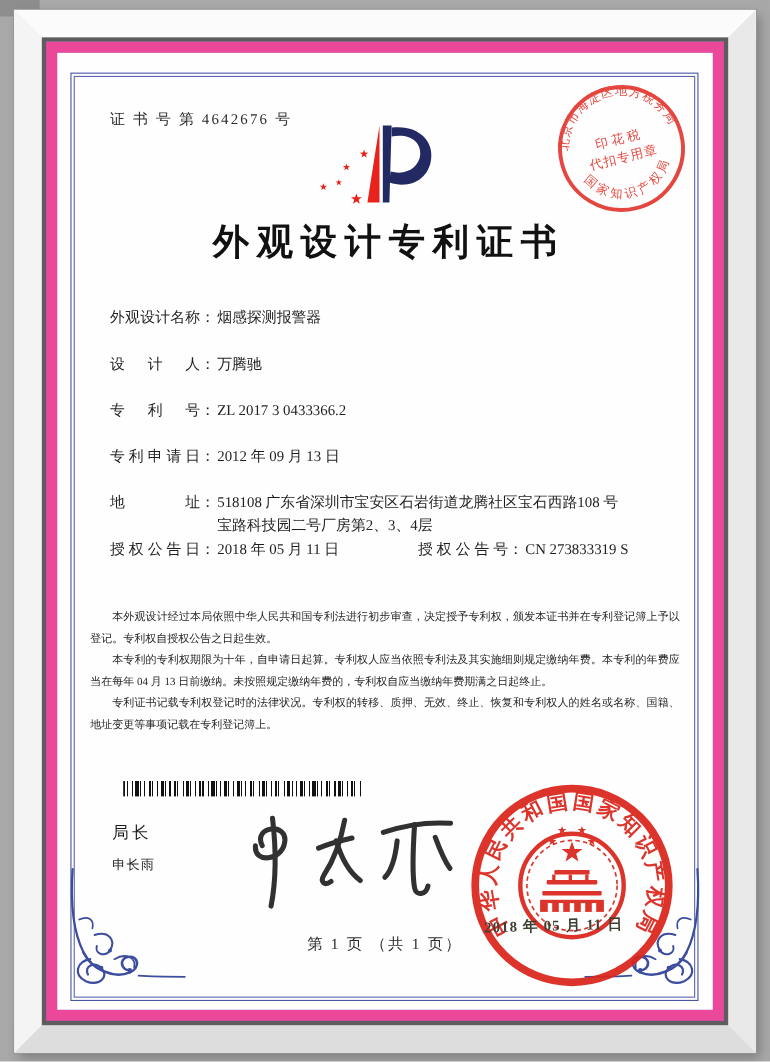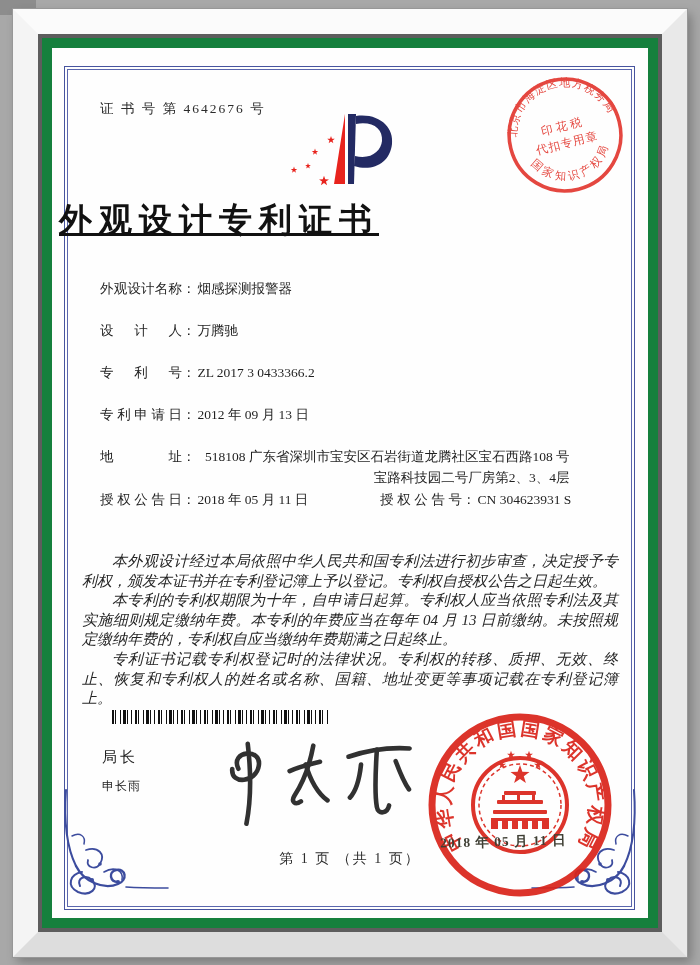--- a/index.html
+++ b/index.html
@@ -9,41 +9,41 @@
     font-family:"Liberation Serif","DejaVu Serif",serif;
   }
   .corner-tab{position:absolute;left:0;top:0;width:36px;height:15px;background:#8d8d8d;}
   
   .frame{
     position:absolute;left:13px;top:9px;width:674px;height:948px;box-sizing:border-box;
     border:25px solid;border-color:#fbfbfb #e9e9e9 #dddddd #f4f4f4;background:#fff;
     box-shadow:0 0 0 1px #979797, 4px 5px 10px rgba(0,0,0,.28), inset 0 0 0 1px #b5b5b5;
   }
   .edge{position:absolute;inset:0;border:4px solid #5d5d5d;}
-  .mat{position:absolute;inset:0;border:10px solid #15803d;background:#6d28d9;box-shadow:inset 1px 1px 3px rgba(0,0,0,.25);}
+  .mat{position:absolute;inset:0;border:10px solid #ec4899;background:#6d28d9;box-shadow:inset 1px 1px 3px rgba(0,0,0,.25);}
   .paper{position:absolute;inset:0;background:#fefefe;}
   
   .blue-border{position:absolute;left:12px;right:13px;top:18px;bottom:8px;border:1px solid #47549f;z-index:1;}
   .blue-border-inner{position:absolute;inset:2px;border:1px solid #5a66ad;}
   
   .cert-no{position:absolute;left:48px;top:52px;font-size:13.5px;letter-spacing:2px;color:#2b2b2b;z-index:3;}
   .logo{position:absolute;left:236px;top:58px;width:116px;height:92px;z-index:3;}
-  .title{position:absolute;left:0;right:0;top:150px;font-size:33px;font-weight:700;
-         letter-spacing:7px;padding-left:7px;color:#111;z-index:3;text-decoration:underline;}
+  .title{position:absolute;left:0;right:0;top:150px;text-align:center;font-size:33px;font-weight:700;
+         letter-spacing:7px;padding-left:7px;color:#111;z-index:3;}
   .fields{position:absolute;left:48px;top:230px;width:516px;z-index:3;font-size:13.5px;line-height:21px;color:#1f1f1f;}
   .frow{margin-bottom:21px;white-space:nowrap;}
   .frow.addr-row{margin-bottom:1px;white-space:normal;}
   .frow.last-row{position:relative;}
   .flabel{display:inline-block;width:82px;text-align:justify;text-align-last:justify;vertical-align:top;}
   .fcolon{vertical-align:top;}
-  .fvalue{padding-left:2px;vertical-align:top;text-align:right;}
+  .fvalue{padding-left:2px;vertical-align:top;}
   .fvalue.addr{display:inline-block;width:372px;word-break:break-all;white-space:normal;}
   .pair2{position:absolute;left:280px;top:0;white-space:nowrap;}
   .paras{position:absolute;left:30px;top:504px;width:536px;z-index:3;}
-  .paras p{margin:0;font-size:15px;line-height:19.6px;text-indent:2em;text-align:justify;color:#262626;font-style:italic;}
+  .paras p{margin:0;font-size:10px;line-height:19.6px;text-indent:2em;text-align:justify;color:#262626;}
   .barcode{
     position:absolute;left:60px;top:662px;width:218px;height:14px;z-index:3;
     background:repeating-linear-gradient(90deg,
       #111 0 2px,#fff 2px 3px,#111 3px 4px,#fff 4px 8px,#111 8px 9px,#fff 9px 11px,
       #111 11px 14px,#fff 14px 15px,#111 15px 16px,#fff 16px 19px,#111 19px 20px,#fff 20px 23px);
   }
   .signer-title{position:absolute;left:50px;top:700px;font-size:15px;letter-spacing:3px;color:#1d1d1d;z-index:3;}
   .signer-name{position:absolute;left:50px;top:730px;font-size:12px;letter-spacing:1px;color:#1d1d1d;z-index:3;}
   .autograph{position:absolute;left:148px;top:686px;width:225px;height:95px;z-index:3;transform:rotate(-2deg);}
   .footer{position:absolute;left:0;right:0;top:802px;text-align:center;font-size:14px;letter-spacing:2px;color:#2c2c2c;z-index:3;}
@@ -138,21 +138,21 @@
         <span class="flabel">专利号</span><span class="fcolon">：</span><span class="fvalue">ZL 2017 3 0433366.2</span>
       </div>
       <div class="frow">
         <span class="flabel">专利申请日</span><span class="fcolon">：</span><span class="fvalue">2012 年 09 月 13 日</span>
       </div>
       <div class="frow addr-row">
         <span class="flabel">地址</span><span class="fcolon">：</span><span class="fvalue addr">518108 广东省深圳市宝安区石岩街道龙腾社区宝石西路108 号宝路科技园二号厂房第2、3、4层</span>
       </div>
       <div class="frow last-row">
         <span><span class="flabel">授权公告日</span><span class="fcolon">：</span><span class="fvalue">2018 年 05 月 11 日</span></span>
-        <span class="pair2"><span class="flabel">授权公告号</span><span class="fcolon">：</span><span class="fvalue">CN 304623931 S</span></span>
+        <span class="pair2"><span class="flabel">授权公告号</span><span class="fcolon">：</span><span class="fvalue">CN 273833319 S</span></span>
       </div>
     </div>
 
     <div class="paras">
       <p>本外观设计经过本局依照中华人民共和国专利法进行初步审查，决定授予专利权，颁发本证书并在专利登记簿上予以登记。专利权自授权公告之日起生效。</p>
       <p>本专利的专利权期限为十年，自申请日起算。专利权人应当依照专利法及其实施细则规定缴纳年费。本专利的年费应当在每年 04 月 13 日前缴纳。未按照规定缴纳年费的，专利权自应当缴纳年费期满之日起终止。</p>
       <p>专利证书记载专利权登记时的法律状况。专利权的转移、质押、无效、终止、恢复和专利权人的姓名或名称、国籍、地址变更等事项记载在专利登记簿上。</p>
     </div>
 
     <div class="barcode"></div>

